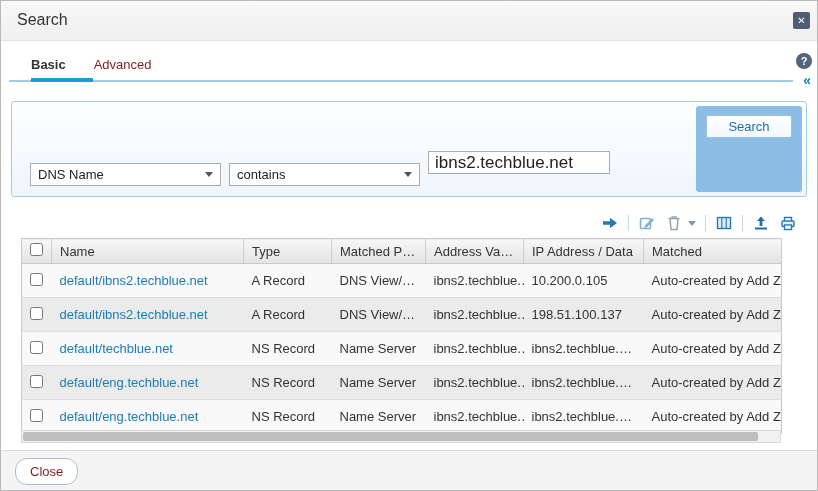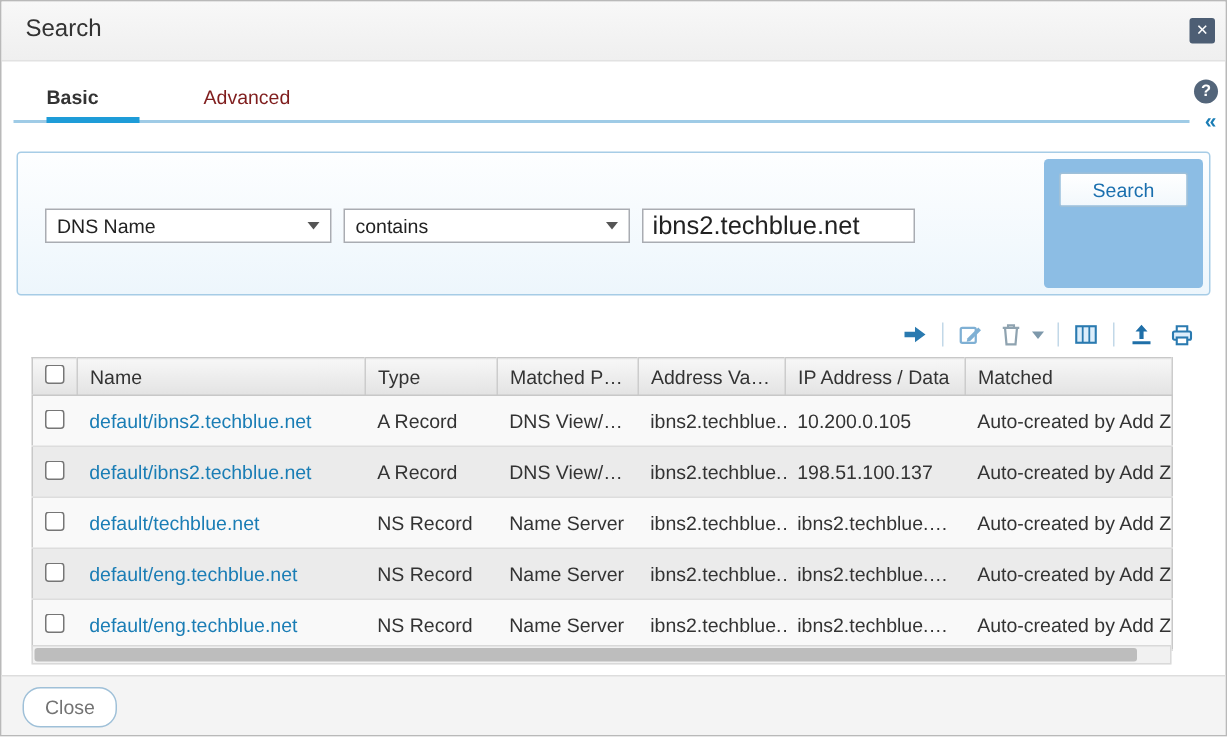--- a/index.html
+++ b/index.html
@@ -26,21 +26,21 @@
     font-size: 16px; color: #333;
   }
   .dlg-close {
     position: absolute; right: 7px; top: 11px;
     width: 17px; height: 17px; border-radius: 2px;
     background: #4d5e74; color: #fff;
     font-size: 10px; line-height: 17px; text-align: center;
     cursor: pointer;
   }
   
-  .tabbar { position: absolute; top: 56px; left: 30px; display: flex; gap: 70px; }
+  .tabbar { position: absolute; top: 56px; left: 30px; display: flex; gap: 28px; }
   .tab { font-size: 13px; cursor: pointer; }
   .tab.active { color: #333; font-weight: bold; }
   .tab.inactive { color: #7f1d1d; }
   .tab-baseline {
     position: absolute; top: 79px; left: 8px; right: 24px; height: 2px;
     background: #9fcbe6;
   }
   .tab-active-underline {
     position: absolute; top: 77px; left: 30px; width: 62px; height: 4px;
     background: #1e9cd8;
@@ -62,21 +62,21 @@
     background: linear-gradient(#fdfeff, #edf6fc);
   }
   .form-row {
     position: absolute; left: 18px; top: 37px;
     display: flex; gap: 8px; align-items: center;
   }
   .fake-select {
     width: 191px; height: 23px;
     background: #fff; border: 1px solid #a9acb2;
     display: flex; align-items: center; justify-content: space-between;
-    padding: 0 7px; font-size: 13px; color: #222; cursor: pointer;
+    padding: 0 7px; font-size: 13px; color: #222; cursor: pointer; margin-top: 24px;
   }
   .select-arrow {
     width: 0; height: 0;
     border-left: 4px solid transparent; border-right: 4px solid transparent;
     border-top: 5px solid #555;
   }
   .query-input {
     width: 182px; height: 23px;
     border: 1px solid #a9acb2; padding: 0 6px;
     font-size: 17px; font-family: "Liberation Sans", sans-serif; color: #222;
@@ -142,21 +142,21 @@
   }
   
   .dlg-footer {
     position: absolute; left: 0; right: 0; bottom: 0; height: 40px;
     background: #f4f4f4; border-top: 1px solid #ddd;
   }
   .close-btn {
     position: absolute; left: 14px; top: 7px;
     padding: 5px 14px;
     background: #fff; border: 1px solid #9fc0d8; border-radius: 12px;
-    color: #737373; font-size: 13px; font-family: "Liberation Sans", sans-serif;
+    color: #7f1d1d; font-size: 13px; font-family: "Liberation Sans", sans-serif;
     cursor: pointer;
   }
 </style>
 </head>
 <body>
 
 <div class="dialog">
 
   <div class="dlg-header">
     <div class="dlg-title">Search</div>

